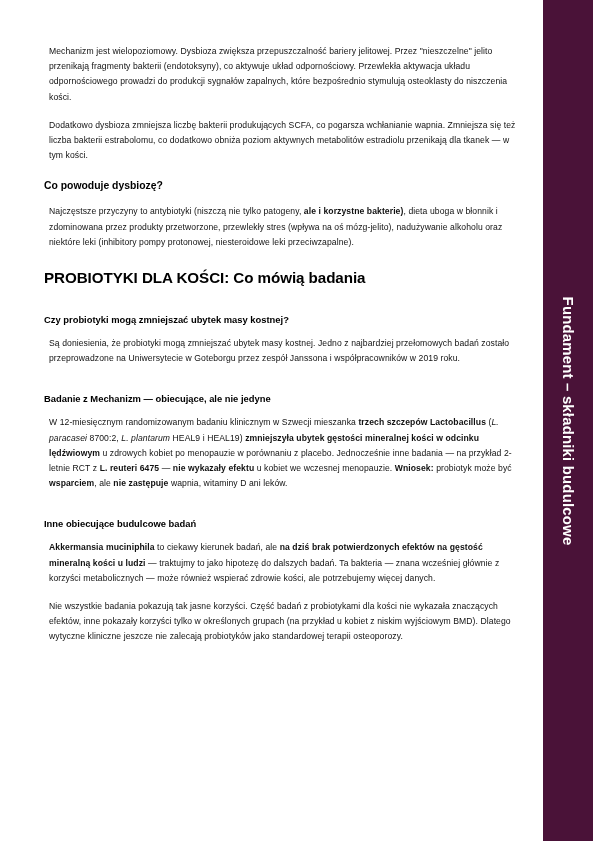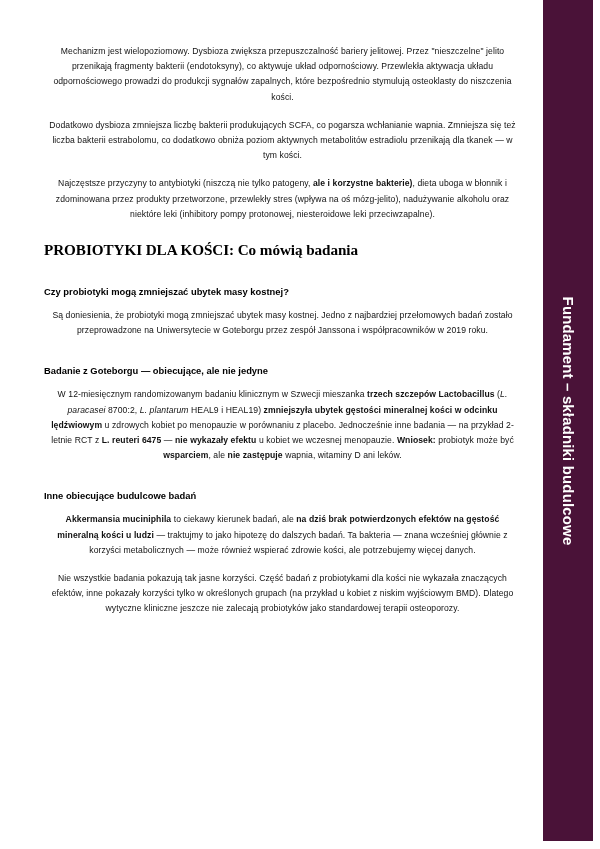--- a/index.html
+++ b/index.html
@@ -29,31 +29,30 @@
     top: 44px;
     width: 472px;
   }
 
   p.body-text {
     margin: 0 0 13px 5px;
     font-size: 8.6px;
     line-height: 15.2px;
     letter-spacing: 0.01em;
     color: #111111;
-    text-align: center;
+    text-align: left;
   }
 
   h1.doc-h1 {
     margin: 18px 0 16px 0;
     font-size: 15.2px;
     line-height: 19px;
     font-weight: bold;
     letter-spacing: -0.005em;
     color: #000000;
-    font-family: Liberation Serif, serif;
   }
 
   h2.doc-h2 {
     margin: 16px 0 11px 0;
     font-size: 10.4px;
     line-height: 14px;
     font-weight: bold;
     color: #000000;
   }
 
@@ -94,30 +93,31 @@
 <body>
 
 <div id="page">
 
   <div id="content">
 
     <p class="body-text">Mechanizm jest wielopoziomowy. Dysbioza zwiększa przepuszczalność bariery jelitowej. Przez "nieszczelne" jelito przenikają fragmenty bakterii (endotoksyny), co aktywuje układ odpornościowy. Przewlekła aktywacja układu odpornościowego prowadzi do produkcji sygnałów zapalnych, które bezpośrednio stymulują osteoklasty do niszczenia kości.</p>
 
     <p class="body-text">Dodatkowo dysbioza zmniejsza liczbę bakterii produkujących SCFA, co pogarsza wchłanianie wapnia. Zmniejsza się też liczba bakterii estrabolomu, co dodatkowo obniża poziom aktywnych metabolitów estradiolu przenikają dla tkanek — w tym kości.</p>
 
+    <h2 class="doc-h2">Co powoduje dysbiozę?</h2>
 
     <p class="body-text"><span>Najczęstsze przyczyny to antybiotyki (niszczą nie tylko patogeny, </span><span class="b">ale i korzystne bakterie)</span><span>, dieta uboga w błonnik i zdominowana przez produkty przetworzone, przewlekły stres (wpływa na oś mózg-jelito), nadużywanie alkoholu oraz niektóre leki (inhibitory pompy protonowej, niesteroidowe leki przeciwzapalne).</span></p>
 
     <h1 class="doc-h1">PROBIOTYKI DLA KOŚCI: Co mówią badania</h1>
 
     <h3 class="doc-h3">Czy probiotyki mogą zmniejszać ubytek masy kostnej?</h3>
 
     <p class="body-text">Są doniesienia, że probiotyki mogą zmniejszać ubytek masy kostnej. Jedno z najbardziej przełomowych badań zostało przeprowadzone na Uniwersytecie w Goteborgu przez zespół Janssona i współpracowników w 2019 roku.</p>
 
-    <h3 class="doc-h3">Badanie z Goteborgu — obiecujące, ale nie jedyne</h3>
+    <h3 class="doc-h3">Badanie z Mechanizm — obiecujące, ale nie jedyne</h3>
 
     <p class="body-text"><span>W 12-miesięcznym randomizowanym badaniu klinicznym w Szwecji mieszanka </span><span class="b">trzech szczepów Lactobacillus</span><span> (</span><span class="i">L. paracasei</span><span> 8700:2, </span><span class="i">L. plantarum</span><span> HEAL9 i HEAL19) </span><span class="b">zmniejszyła ubytek gęstości mineralnej kości w odcinku lędźwiowym</span><span> u zdrowych kobiet po menopauzie w porównaniu z placebo. Jednocześnie inne badania — na przykład 2-letnie RCT z </span><span class="b">L. reuteri 6475</span><span> — </span><span class="b">nie wykazały efektu</span><span> u kobiet we wczesnej menopauzie. </span><span class="b">Wniosek:</span><span> probiotyk może być </span><span class="b">wsparciem</span><span>, ale </span><span class="b">nie zastępuje</span><span> wapnia, witaminy D ani leków.</span></p>
 
     <h3 class="doc-h3">Inne obiecujące budulcowe badań</h3>
 
     <p class="body-text"><span class="b">Akkermansia muciniphila</span><span> to ciekawy kierunek badań, ale </span><span class="b">na dziś brak potwierdzonych efektów na gęstość mineralną kości u ludzi</span><span> — traktujmy to jako hipotezę do dalszych badań. Ta bakteria — znana wcześniej głównie z korzyści metabolicznych — może również wspierać zdrowie kości, ale potrzebujemy więcej danych.</span></p>
 
 
     <p class="body-text">Nie wszystkie badania pokazują tak jasne korzyści. Część badań z probiotykami dla kości nie wykazała znaczących efektów, inne pokazały korzyści tylko w określonych grupach (na przykład u kobiet z niskim wyjściowym BMD). Dlatego wytyczne kliniczne jeszcze nie zalecają probiotyków jako standardowej terapii osteoporozy.</p>
 

